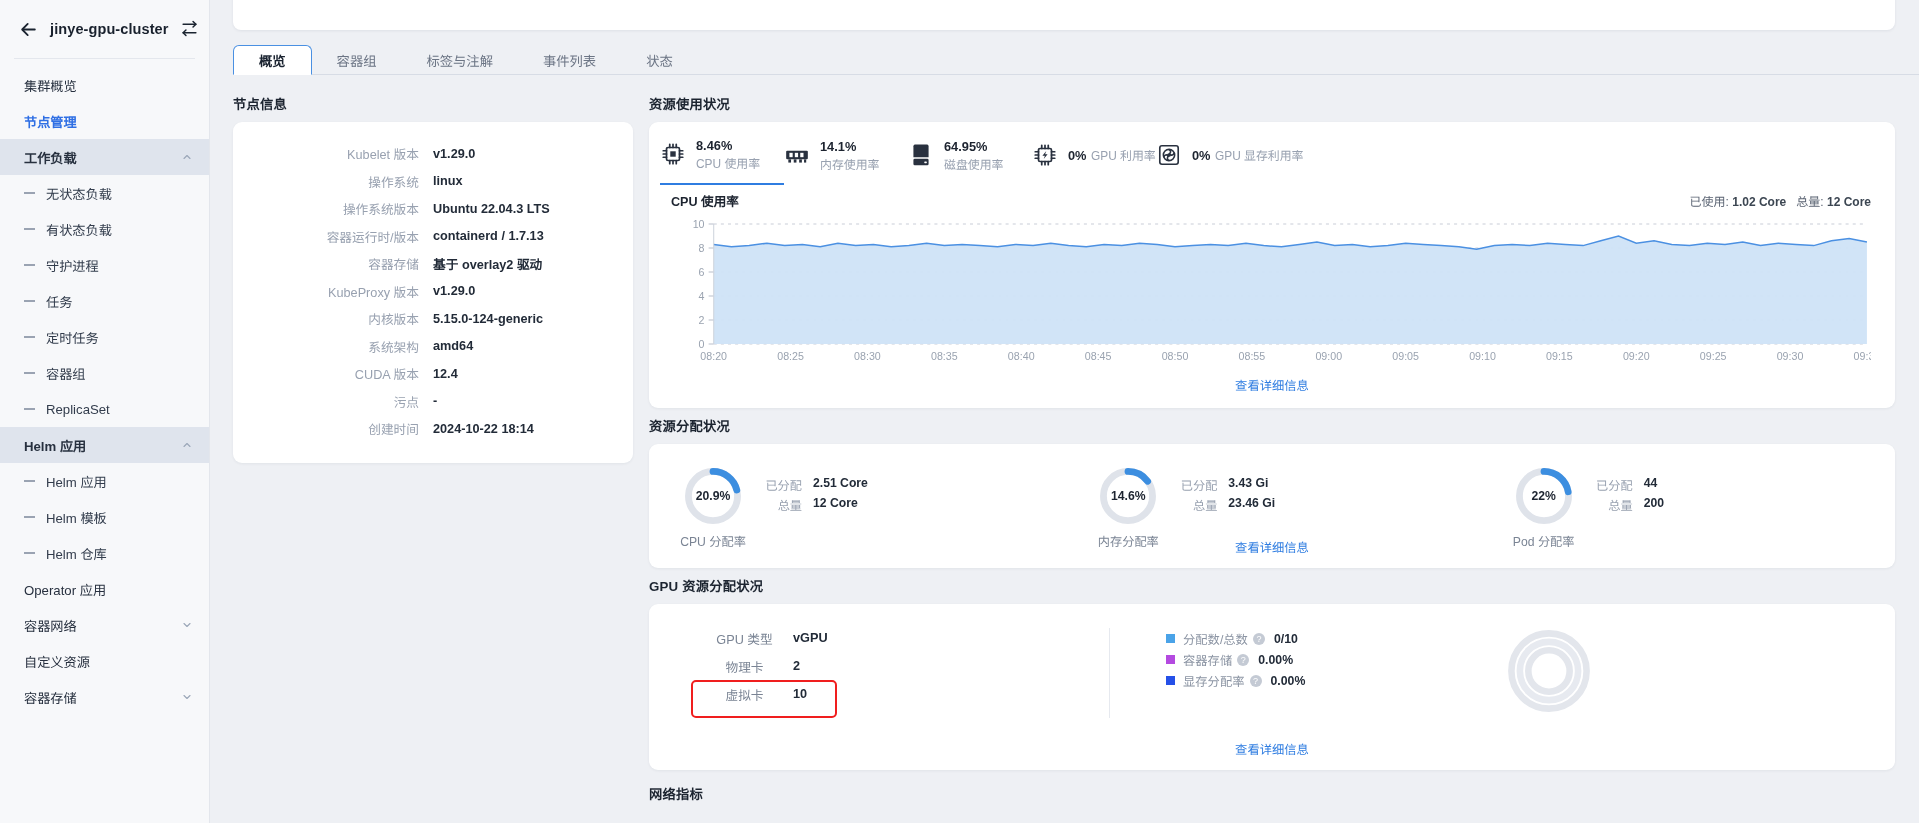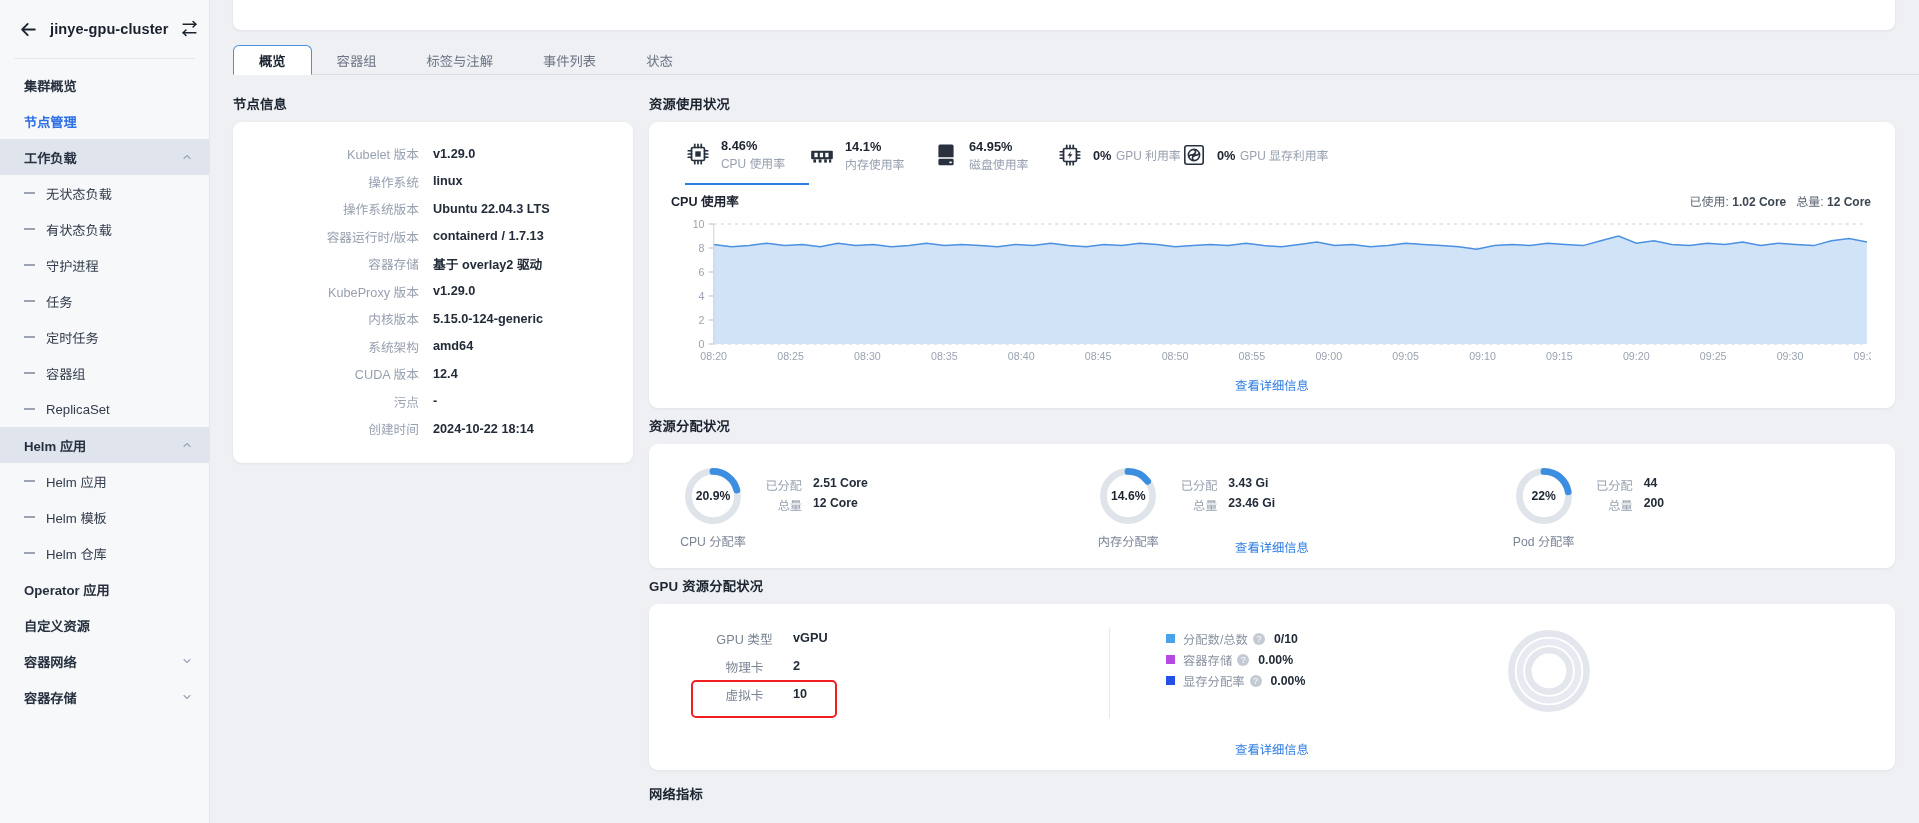--- a/index.html
+++ b/index.html
@@ -34,21 +34,21 @@
     font-size: 14.5px; font-weight: 700; color: #19212d;
     letter-spacing: .1px; white-space: nowrap; flex: 1;
   }
   .sb-sync { width: 18px; height: 18px; color: #1b2430; cursor: pointer; flex:0 0 18px; }
   .sb-divider { height: 1px; background: #e4e7ed; margin: 0 14px 8px 14px; }
 
   .sb-item {
     display: flex; align-items: center;
     height: 36px; padding: 0 16px 0 24px;
     font-size: 13.2px; color: #27303f; cursor: pointer;
-    white-space: nowrap; font-weight: 700;
+    white-space: nowrap; font-weight: 400;
   }
   .sb-item .lbl { flex: 1; }
   .sb-item.active-link { color: #2f6fe4; font-weight: 700; }
   .sb-item.group { background: #dfe4ed; font-weight: 700; }
   .sb-item.sub {
     padding-left: 24px; font-weight: 400; color: #323c4c; font-size: 13.2px;
   }
   .sb-item.sub .dash {
     display: inline-block; width: 11px; height: 1.5px;
     background: #9aa3b2; margin-right: 11px; flex: 0 0 11px;
@@ -105,21 +105,21 @@
   
   .nodecard { padding: 18px 22px 20px 0; }
   .kv { display: flex; align-items: center; height: 27.5px; }
   .kv .k {
     width: 160px; text-align: right; padding-right: 14px;
     font-size: 12.7px; color: #98a1b0; white-space: nowrap; margin-left: 40px;
   }
   .kv .v { font-size: 12.7px; color: #222b38; font-weight: 600; white-space: nowrap; }
 
   
-  .metrics { display: flex; padding: 14px 0 0 36px; }
+  .metrics { display: flex; padding: 14px 0 0 11px; }
   .metric {
     display: flex; align-items: center; gap: 10px;
     width: 124px; padding-bottom: 11px;
   }
   .metric.sel { border-bottom: 2.5px solid #2f7de1; }
   .metric .mi { width: 26px; height: 26px; flex: 0 0 26px; color: #29313f; }
   .metric .mtxt .mval { font-size: 12.8px; font-weight: 700; color: #1d2430; line-height: 1.25; }
   .metric .mtxt .mlab { font-size: 11.9px; color: #98a1b0; line-height: 1.35; white-space: nowrap; }
   .metric.w-wide { width: 160px; }
 
@@ -260,29 +260,29 @@
       <span class="lbl">Helm 模板</span>
     </div>
     <div class="sb-item sub">
       <span class="dash"></span>
       <span class="lbl">Helm 仓库</span>
     </div>
     <div class="sb-item">
       <span class="lbl">Operator 应用</span>
     </div>
     <div class="sb-item">
-      <span class="lbl">自定义资源</span>
-    </div>
-    <div class="sb-item">
       <span class="lbl">容器网络</span>
       <span class="chev">
         <svg viewBox="0 0 24 24" width="12" height="12" fill="none" stroke="currentColor" stroke-width="2.2" stroke-linecap="round" stroke-linejoin="round">
             <polyline points="6 9 12 15 18 9"></polyline>
           </svg>
       </span>
+    </div>
+    <div class="sb-item">
+      <span class="lbl">自定义资源</span>
     </div>
     <div class="sb-item">
       <span class="lbl">容器存储</span>
       <span class="chev">
         <svg viewBox="0 0 24 24" width="12" height="12" fill="none" stroke="currentColor" stroke-width="2.2" stroke-linecap="round" stroke-linejoin="round">
             <polyline points="6 9 12 15 18 9"></polyline>
           </svg>
       </span>
     </div>
   </aside>

